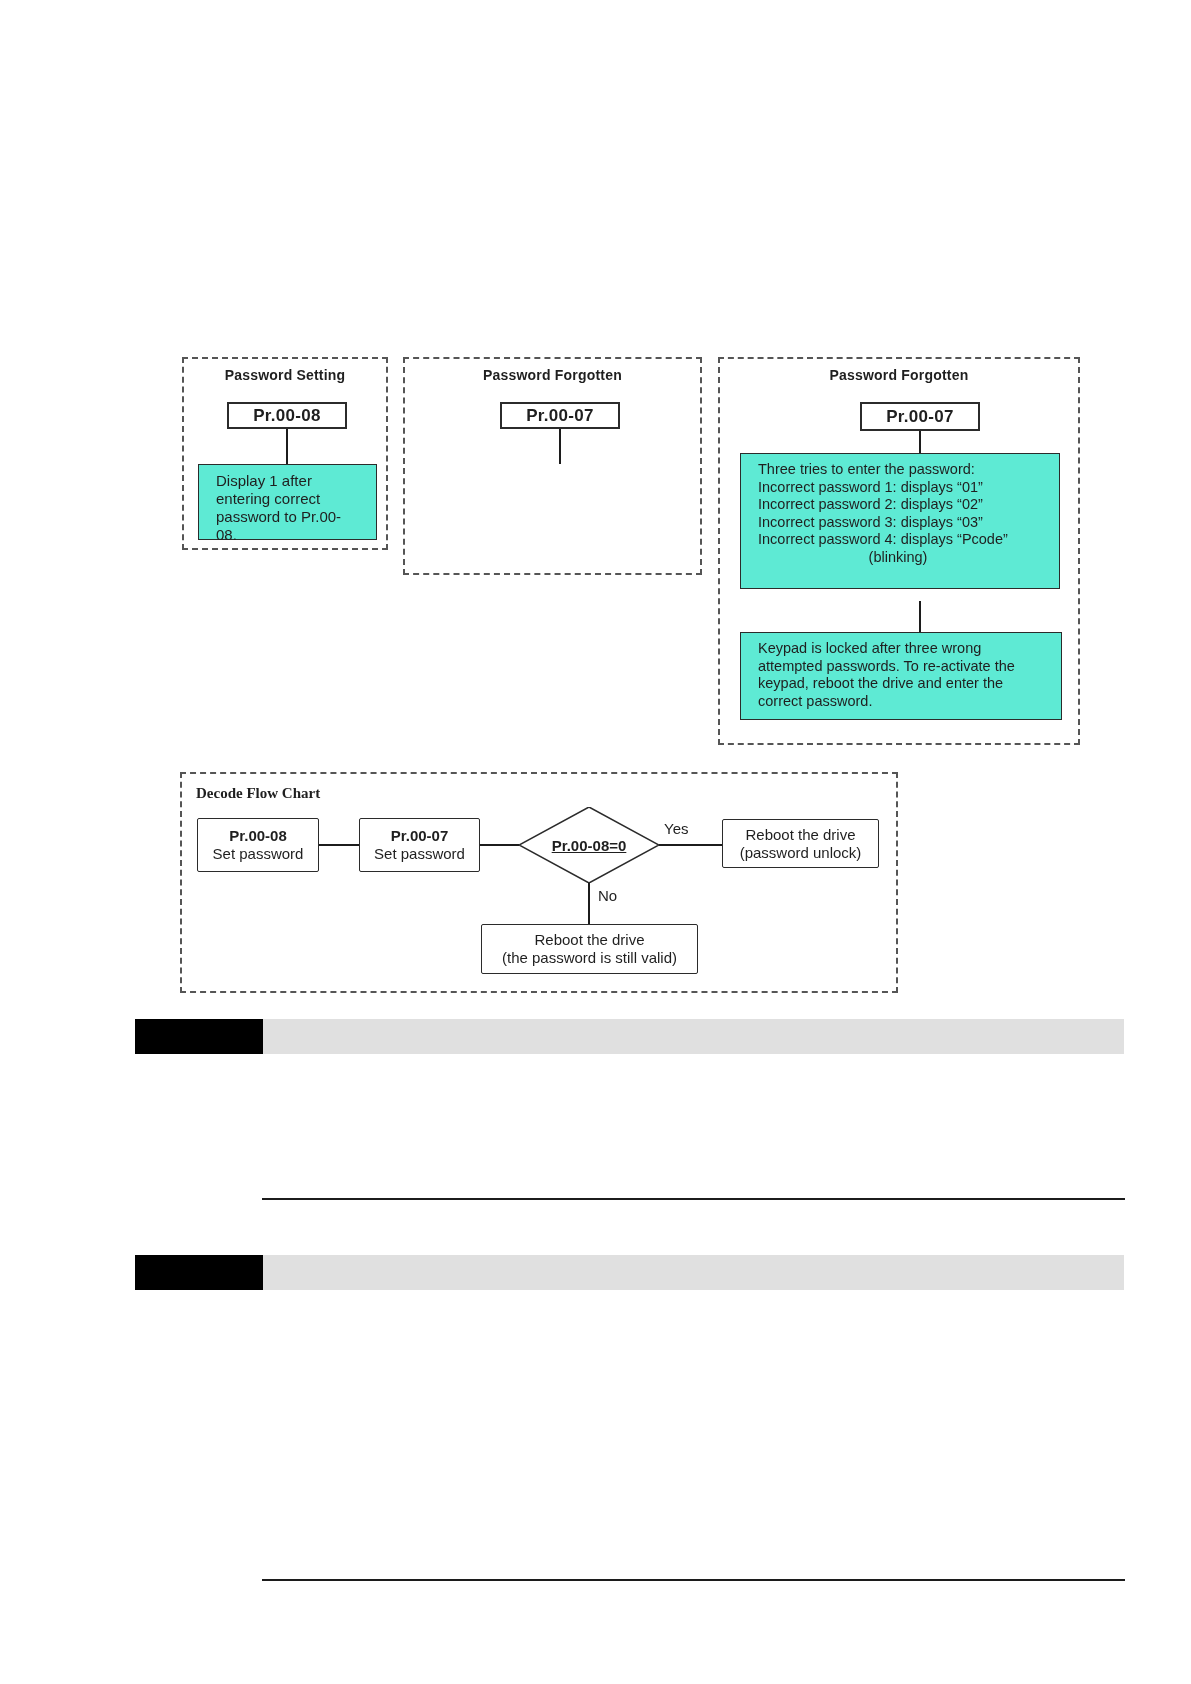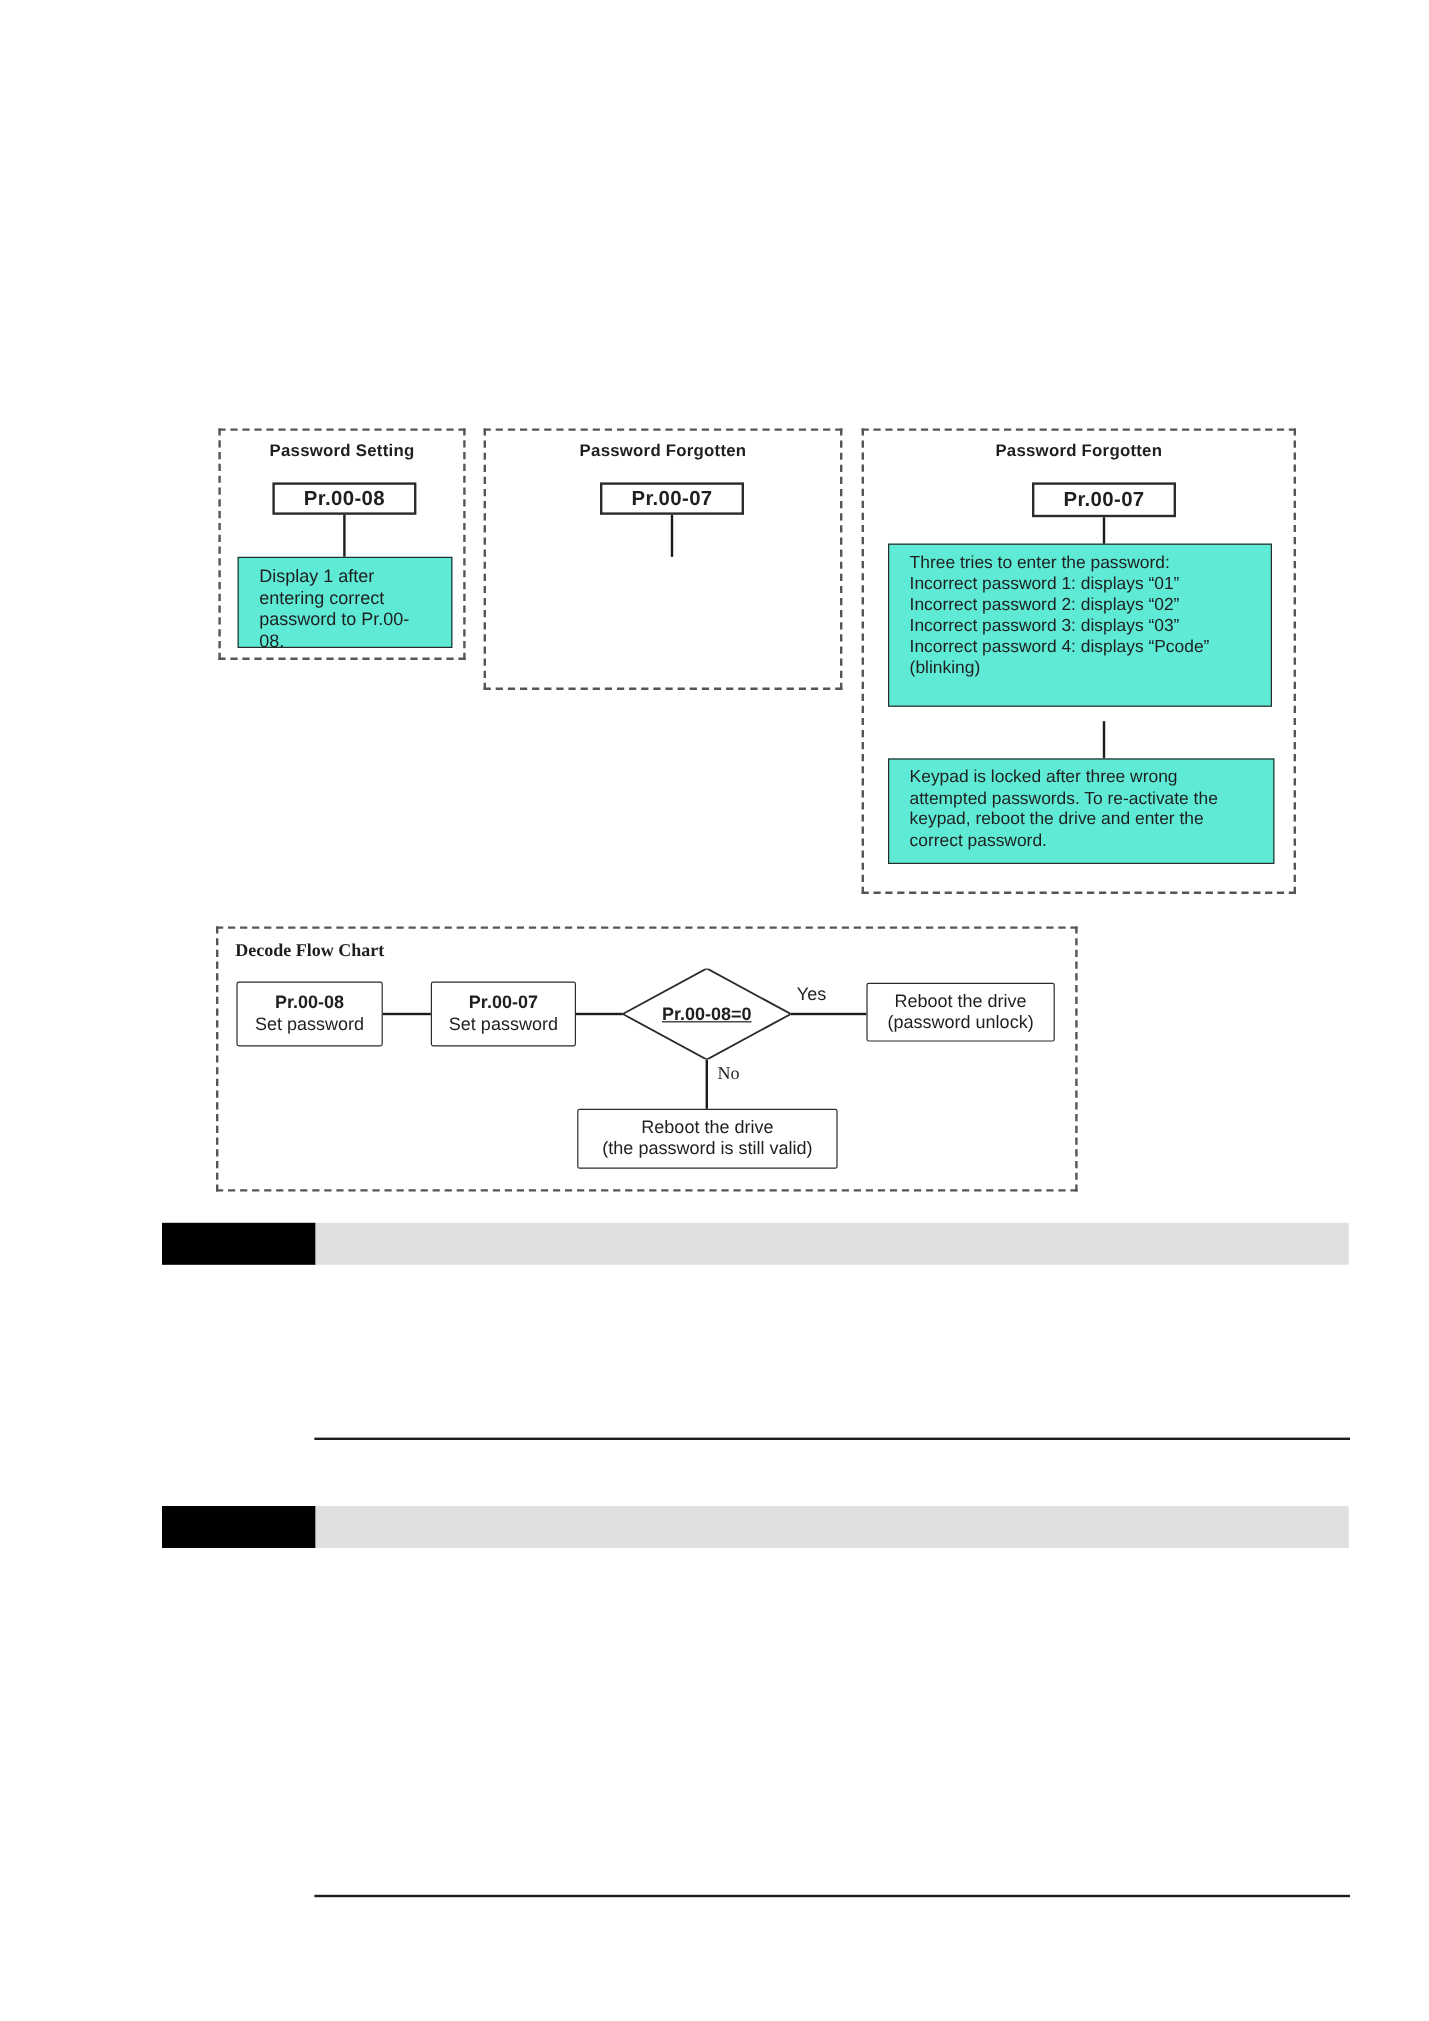--- a/index.html
+++ b/index.html
@@ -40,21 +40,21 @@
     border: 1.5px solid #2b2b2b;
     background: #5eead4;
     font-size: 14.5px;
     line-height: 17.5px;
     padding: 7px 17px;
   }
   .pre-line { white-space: pre-line; font-size: 15px; line-height: 18px; }
   .justify { text-align: justify; font-size: 15px; line-height: 18.5px; }
   .vline { position: absolute; width: 1.5px; background: #1c1c1c; }
   .hline { position: absolute; height: 1.5px; background: #1c1c1c; }
-  .note-right { text-align: left; padding-right: 4px; }
+  .note-right { text-align: center; padding-right: 4px; }
 
   
   .p1 { left: 182px; top: 357px; width: 206px; height: 193px; }
   .p1 .param-box { left: 43px; top: 43px; width: 120px; height: 27px; }
   .p1 .vline { left: 102px; top: 70px; height: 35px; }
   .p1 .text-box { left: 14px; top: 105px; width: 179px; height: 76px; }
 
   
   .p2 { left: 403px; top: 357px; width: 299px; height: 218px; }
   .p2 .param-box { left: 95px; top: 43px; width: 120px; height: 27px; }
@@ -90,21 +90,21 @@
   .fc .h3 { left: 477px; top: 70px; width: 63px; }
   .fc .v1 { left: 406px; top: 109px; height: 41px; }
   .diamond-wrap { position: absolute; left: 337px; top: 33px; width: 140px; height: 76px; }
   .diamond-label {
     position: absolute; left: 337px; top: 33px; width: 140px; height: 76px;
     display: flex; align-items: center; justify-content: center;
     font-weight: bold; font-size: 15px; text-decoration: underline;
   }
   .branch-label { position: absolute; font-size: 15px; }
   .yes-label { left: 482px; top: 46px; }
-  .no-label { left: 416px; top: 113px; font-family: Liberation Serif, serif; }
+  .no-label { left: 416px; top: 113px; }
 
   
   .bar-black { position: absolute; background: #000000; }
   .bar-gray { position: absolute; background: #e0e0e0; }
   .rule { position: absolute; background: #1c1c1c; }
   .bar1-black { left: 135px; top: 1019px; width: 128px; height: 35px; }
   .bar1-gray { left: 263px; top: 1019px; width: 861px; height: 35px; }
   .mid-rule { left: 262px; top: 1198px; width: 863px; height: 2px; }
   .bar2-black { left: 135px; top: 1255px; width: 128px; height: 35px; }
   .bar2-gray { left: 263px; top: 1255px; width: 861px; height: 35px; }

